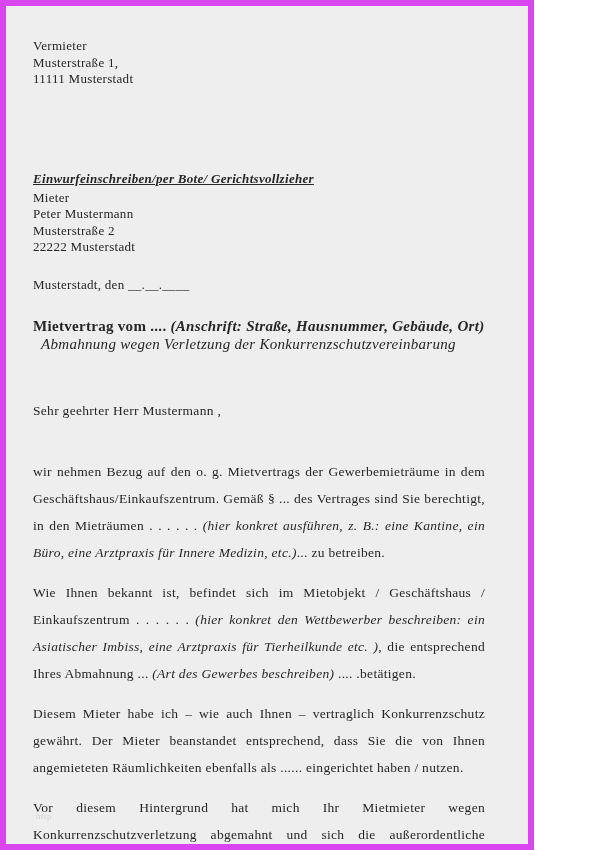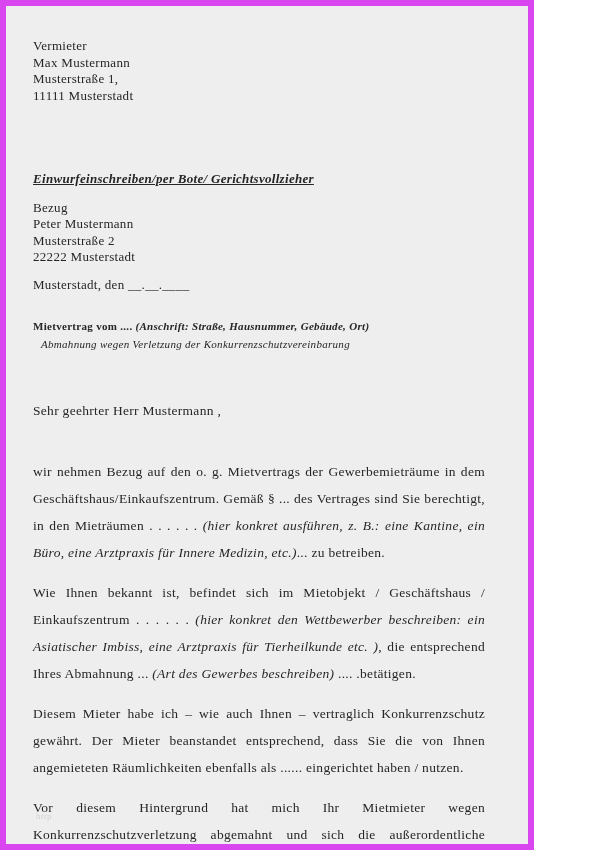--- a/index.html
+++ b/index.html
@@ -16,30 +16,30 @@
     overflow: hidden;
   }
   .block { position: absolute; left: 27px; right: 27px; }
   .addr { font-size: 13px; line-height: 16.5px; }
   .sender-block   { top: 32px; }
   .recipient-block{ top: 165px; }
   .delivery-line  {
     font-weight: bold;
     font-style: italic;
     text-decoration: underline;
-    margin-bottom: 12px;
+    margin-bottom: 2px;
     white-space: nowrap;
   }
   .date-block {
     top: 271px;
     text-align: left;
     padding-right: 27px;
     font-size: 13px;
   }
-  .subject-block { top: 311px; font-size: 11px; line-height: 18px; }
+  .subject-block { top: 311px; font-size: 15px; line-height: 18px; }
   .subject-line1 { font-weight: bold; }
   .subject-line1 .bi { font-style: italic; }
   .subject-line2 { font-style: italic; margin-left: 8px; }
   .salutation-block { top: 397px; font-size: 13.5px; }
   .body-block { top: 452px; }
   .body-block p {
     margin: 0 16px 13px 0;
     font-size: 13.5px;
     line-height: 27px;
     text-align: justify;
@@ -54,28 +54,27 @@
     letter-spacing: 0.5px;
   }
 </style>
 </head>
 <body>
 
 <div class="page">
 
   <div class="block addr sender-block">
     <div>Vermieter</div>
-    <div>Max Mustermann</div>
     <div>Musterstraße 1,</div>
     <div>11111 Musterstadt</div>
   </div>
 
   <div class="block addr recipient-block">
     <div class="delivery-line">Einwurfeinschreiben/per Bote/ Gerichtsvollzieher</div>
-    <div>Bezug</div>
+    <div>Mieter</div>
     <div>Peter Mustermann</div>
     <div>Musterstraße 2</div>
     <div>22222 Musterstadt</div>
   </div>
 
   <div class="block date-block">Musterstadt, den __.__.____</div>
 
   <div class="block subject-block">
     <div class="subject-line1"><span>Mietvertrag vom .... </span><span class="bi">(Anschrift: Straße, Hausnummer, Gebäude, Ort)</span></div>
     <div class="subject-line2">Abmahnung wegen Verletzung der Konkurrenzschutzvereinbarung</div>

